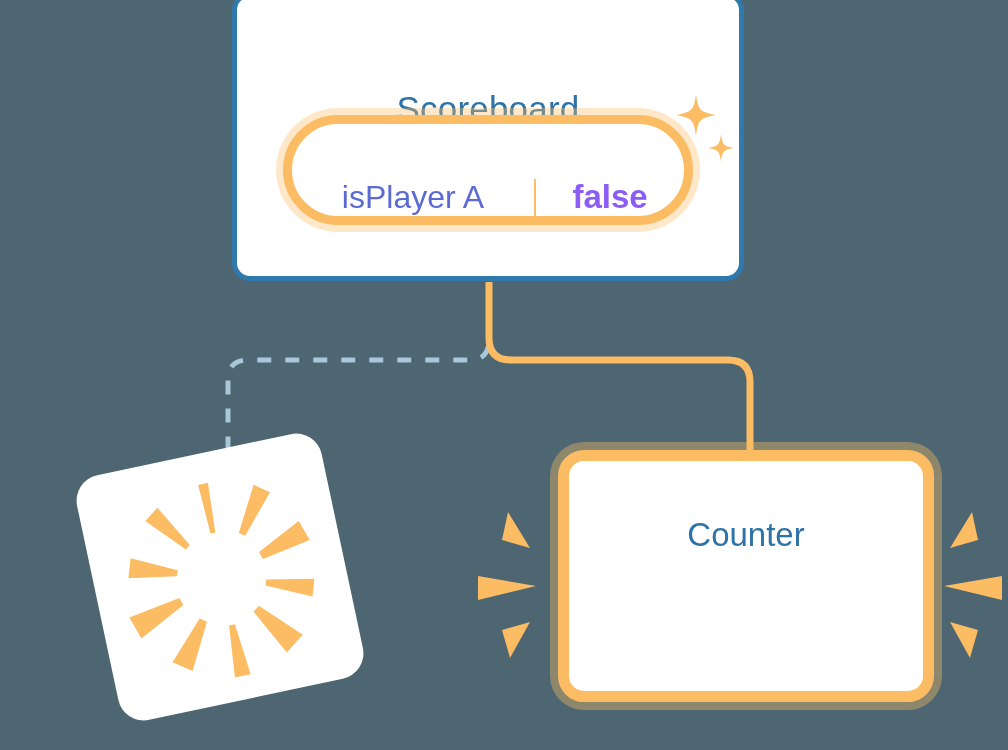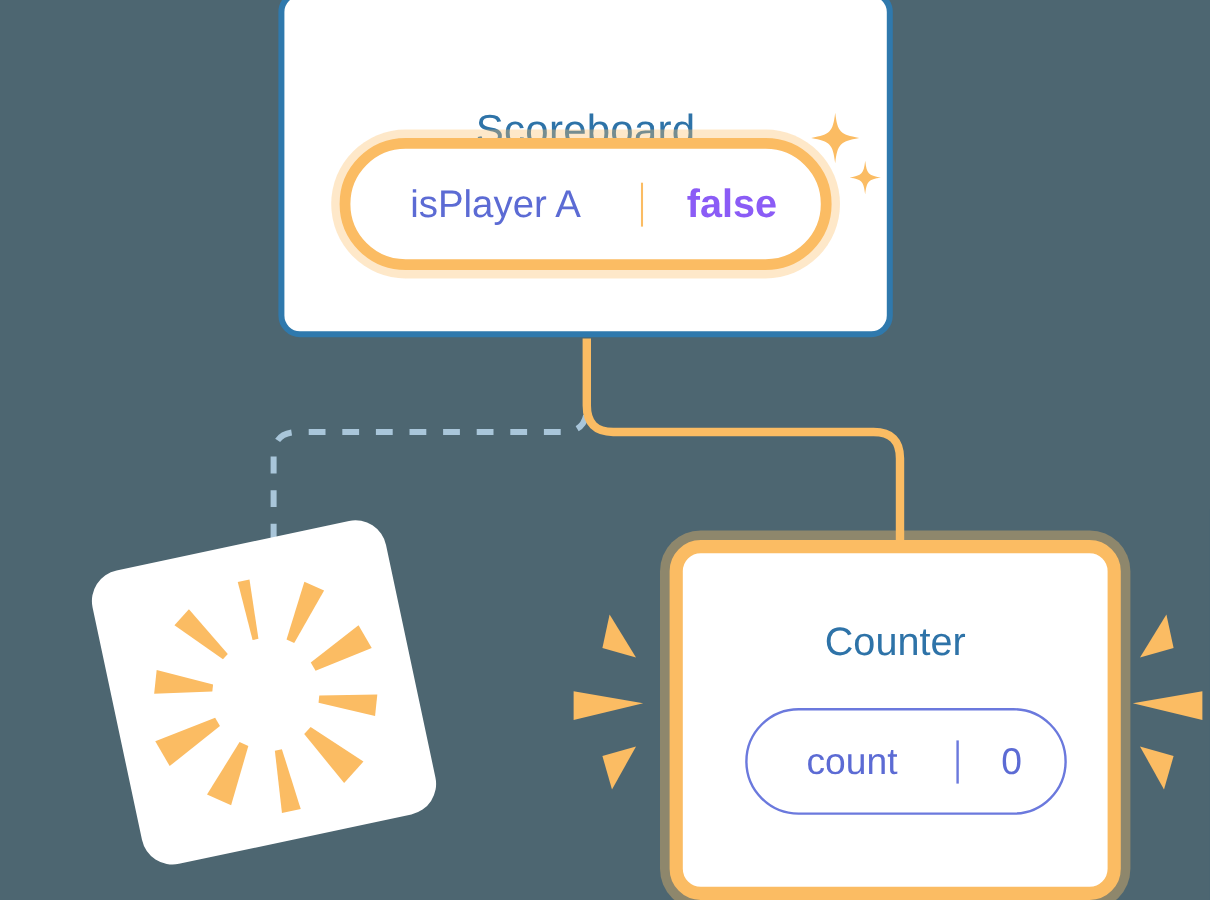--- a/index.html
+++ b/index.html
@@ -52,21 +52,21 @@
     color: #2e73a8;
     letter-spacing: 0.2px;
     margin-top: 46px;
   }
 
   
   #counter-card {
     left: 558px;
     top: 450px;
     width: 376px;
-    height: 300px;
+    height: 252px;
     border: 11px solid #fbbc63;
     border-radius: 26px;
     box-shadow: 0 0 0 8px rgba(251,188,99,0.38);
     z-index: 3;
   }
   #counter-title {
     position: absolute;
     left: 0;
     top: 55px;
     width: 100%;
@@ -83,21 +83,21 @@
     height: 250px;
     border-radius: 26px;
     transform: rotate(-12deg);
     z-index: 3;
   }
 
   
   .pill {
     position: absolute;
     display: flex;
-    align-items: center;
+    align-items: flex-end;
     background: #ffffff;
     box-sizing: border-box;
   }
   .pill .pill-key,
   .pill .pill-val {
     display: flex;
     align-items: center;
     justify-content: center;
     box-sizing: border-box;
   }
@@ -181,24 +181,20 @@
   </div>
 
   <svg id="sparkles" class="deco-svg" width="72" height="78" viewBox="0 0 72 78">
     <path d="M 26,2 C 28,18 30,20 46,23 C 30,26 28,28 26,44 C 24,28 22,26 6,23 C 22,20 24,18 26,2 Z" fill="#fbbc63"></path>
     <path d="M 51,42 C 52.4,53 53.6,54.2 64,56 C 53.6,57.8 52.4,59 51,70 C 49.6,59 48.4,57.8 38,56 C 48.4,54.2 49.6,53 51,42 Z" fill="#fbbc63"></path>
   </svg>
 
   <div class="card" id="counter-card">
     <div id="counter-title">Counter</div>
 
-    <div class="pill" id="counter-pill">
-      <div class="pill-key">count</div>
-      <div class="pill-val">0</div>
-    </div>
   </div>
 
   <svg id="counter-rays-left" class="deco-svg" width="70" height="170" viewBox="0 0 70 170">
     <path d="M 38,12 L 60,48 L 32,40 Z" fill="#fbbc63"></path>
     <path d="M 8,76 L 66,86 L 8,100 Z" fill="#fbbc63"></path>
     <path d="M 60,122 L 40,158 L 32,130 Z" fill="#fbbc63"></path>
   </svg>
 
   <svg id="counter-rays-right" class="deco-svg" width="70" height="170" viewBox="0 0 70 170">
     <path d="M 32,12 L 10,48 L 38,40 Z" fill="#fbbc63"></path>

